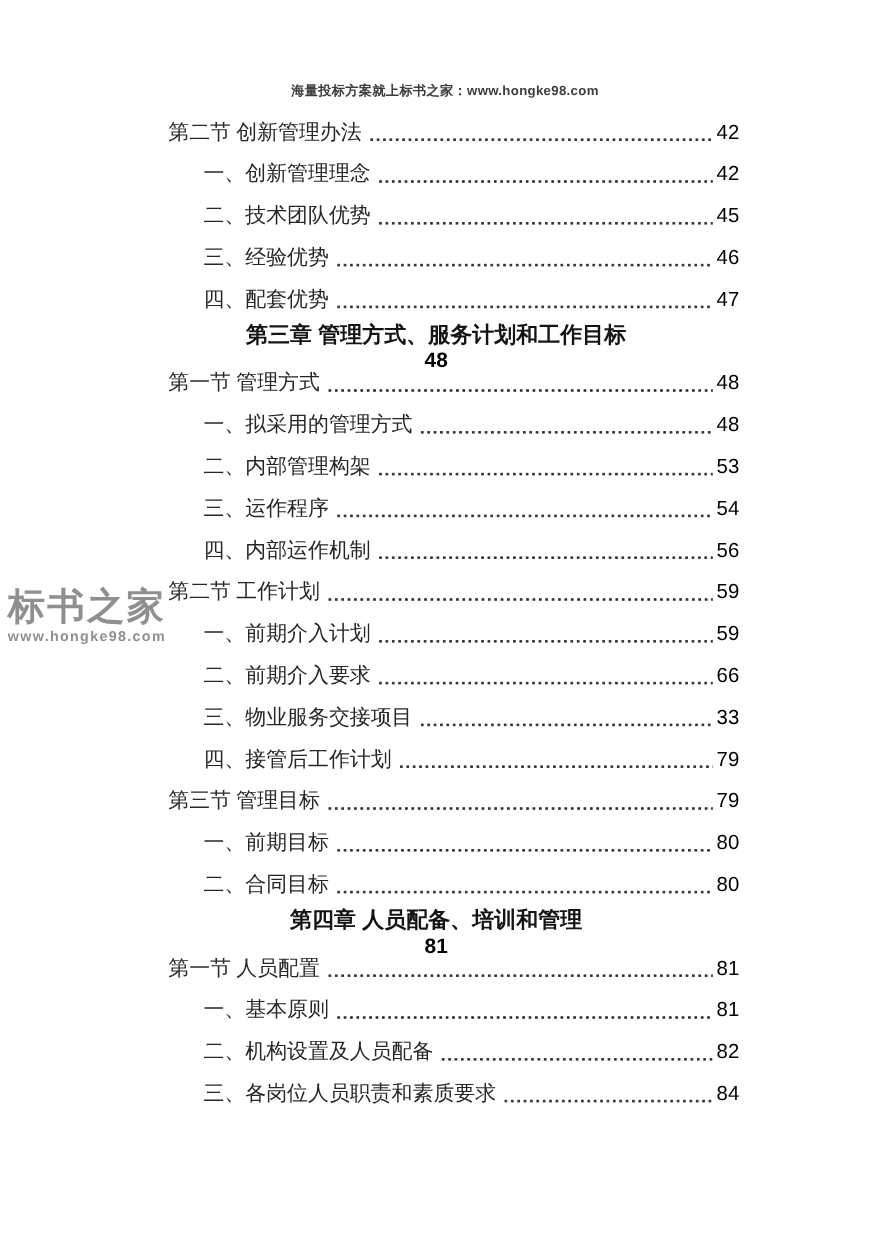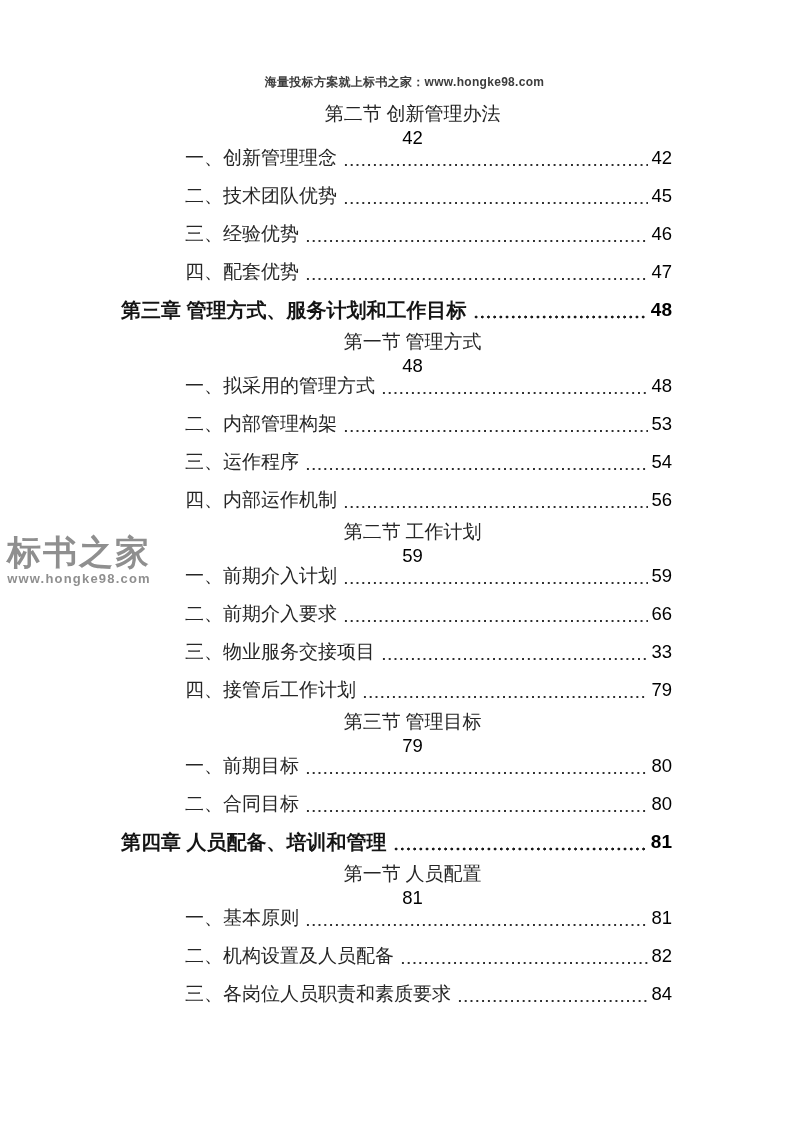--- a/index.html
+++ b/index.html
@@ -87,27 +87,28 @@
     font-size: 18.5px;
     color: #000000;
   }
 
   
   .level-chapter {
     font-weight: bold;
     font-size: 20px;
     color: #141414;
     font-family: "Liberation Sans", "DejaVu Sans", sans-serif;
+    flex-direction: column;
   }
   .level-chapter .toc-page { font-weight: bold; font-size: 19px; }
   .level-chapter .leader {
     background-image: radial-gradient(circle, #191919 1.35px, transparent 1.65px);
     background-size: 6.2px 4px;
   }
-  .level-section { padding-left: 32px; flex-direction: column; }
+  .level-section { padding-left: 32px; }
   .level-item   { padding-left: 64px; }
 </style>
 </head>
 <body>
 
 <div class="page">
 
   <div class="doc-header">海量投标方案就上标书之家：www.hongke98.com</div>
 
   <div class="watermark">

